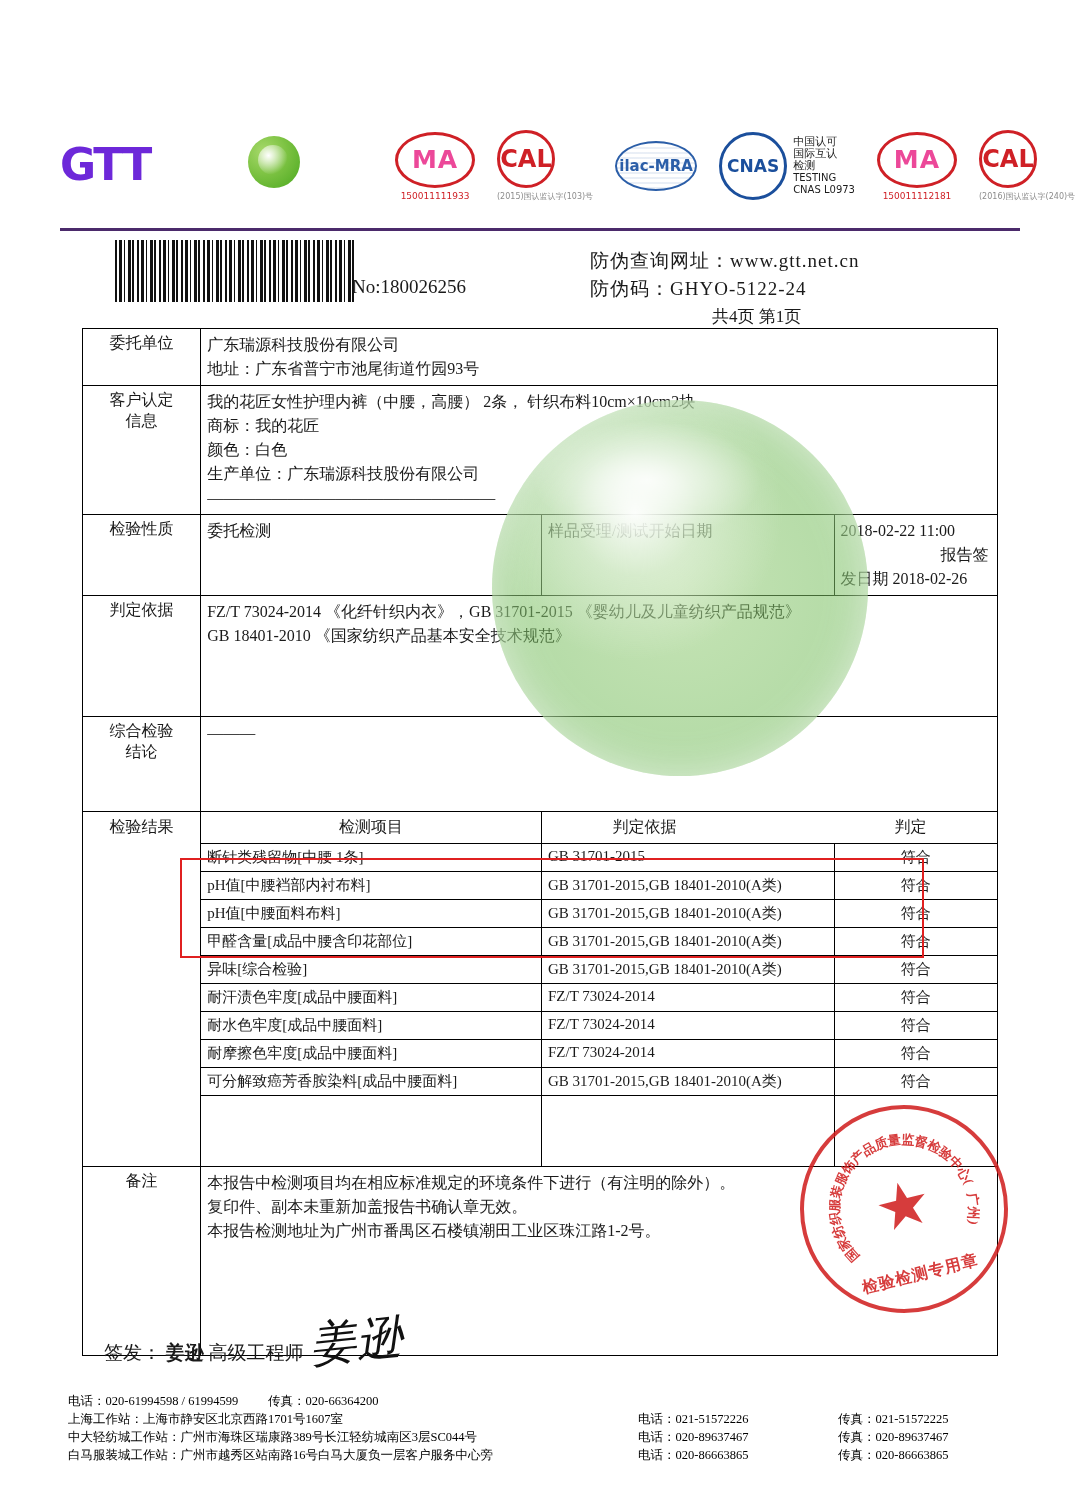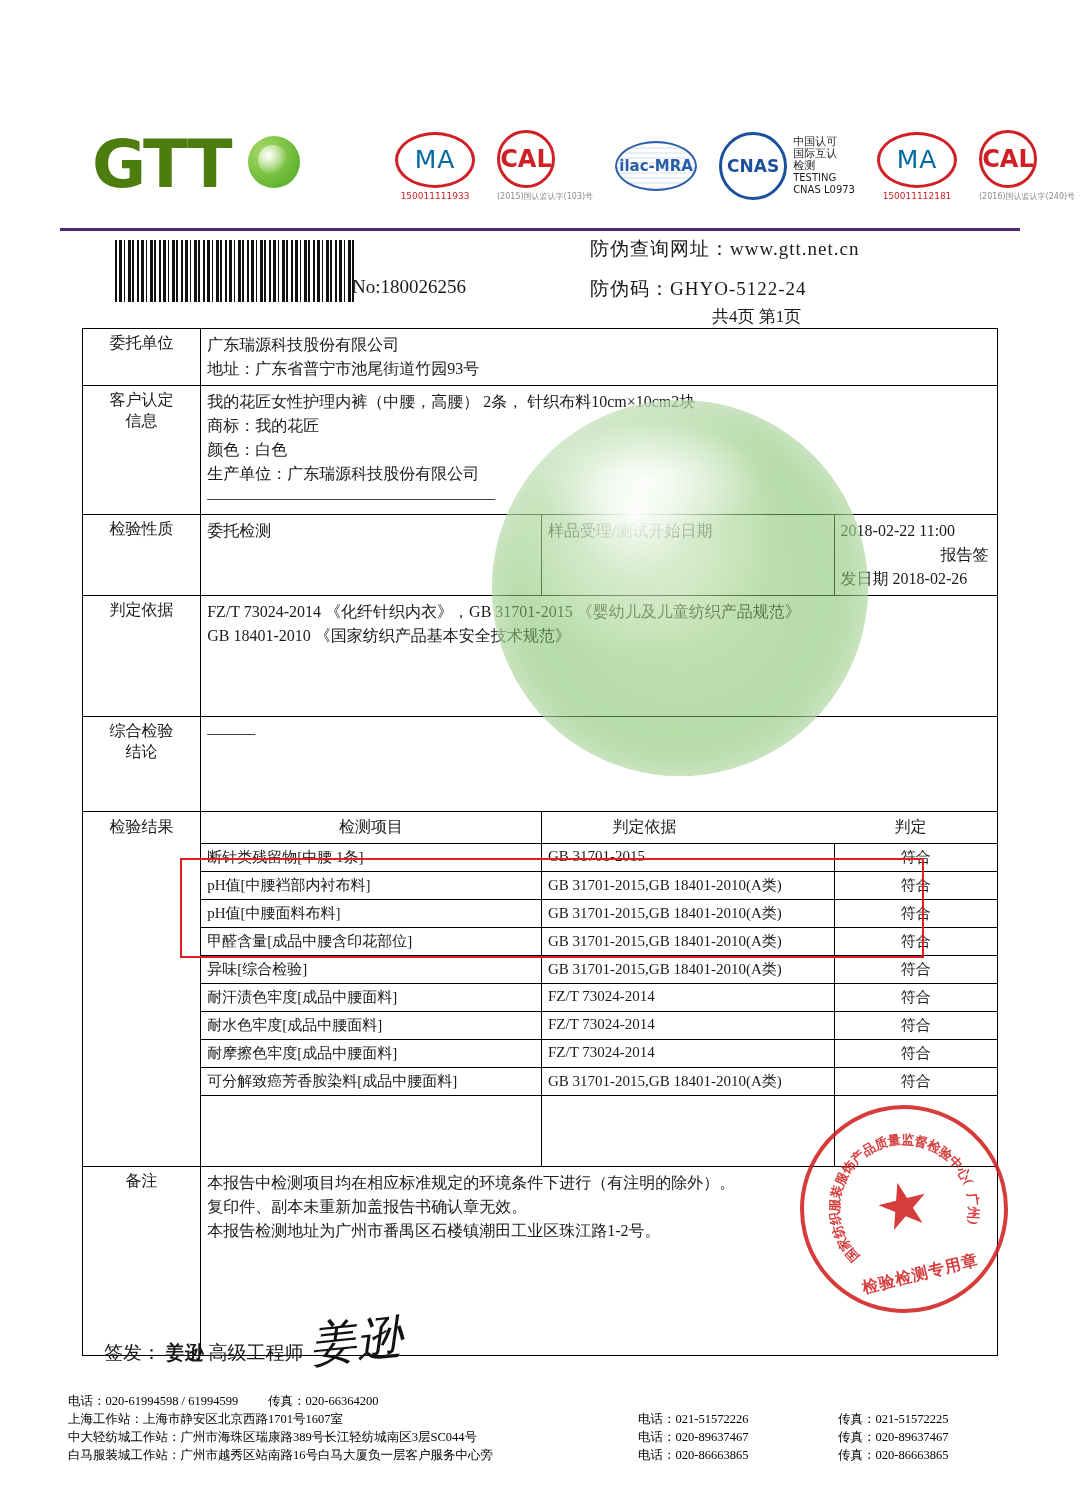--- a/index.html
+++ b/index.html
@@ -11,39 +11,39 @@
     position:relative;
     overflow:hidden;
   }
   .page{position:relative;width:1080px;height:1489px;}
 
   
   .header{position:absolute;top:60px;left:0;width:1080px;height:110px;}
   .gtt-logo{position:absolute;left:60px;top:72px;width:250px;height:70px;}
   .gtt-text{
     font-family:"DejaVu Sans", sans-serif;
-    font-weight:bold;font-size:66px;letter-spacing:-2px;
-    color:#4d7c0f;line-height:66px;margin-left:32px;
+    font-weight:bold;font-size:44px;letter-spacing:-2px;
+    color:#6d28d9;line-height:66px;
   }
   .gtt-dot{
     position:absolute;left:188px;top:4px;width:52px;height:52px;border-radius:50%;
     background:
       radial-gradient(circle at 30% 30%, #a7d96b 0%, #7cc242 45%, #4aa81f 100%);
   }
   .gtt-dot:after{
     content:"";position:absolute;left:10px;top:9px;width:30px;height:30px;
     border-radius:50%;
     background:radial-gradient(circle at 35% 35%, #ffffff 0%, rgba(255,255,255,0) 70%);
   }
   .cert-row{position:absolute;left:395px;top:70px;display:flex;align-items:center;gap:22px;}
   .cert{position:relative;text-align:center;}
   .cma-ellipse{
     width:74px;height:50px;border:3px solid #cf2026;border-radius:50%;
     display:flex;align-items:center;justify-content:center;
-    color:#0369a1;font-family:"DejaVu Sans", sans-serif;font-weight:normal;font-size:25px;letter-spacing:1px;
+    color:#ec4899;font-family:"DejaVu Sans", sans-serif;font-weight:bold;font-size:25px;letter-spacing:1px;
   }
   .cal-circle{
     width:52px;height:52px;border:3px solid #cf2026;border-radius:50%;
     display:flex;align-items:center;justify-content:center;
     color:#cf2026;font-family:"DejaVu Sans", sans-serif;font-weight:bold;font-size:24px;
   }
   .cert-sub{font-size:9px;color:#cf2026;margin-top:3px;font-family:"DejaVu Sans", sans-serif;}
   .cert-sub.gray{color:#8c8c8c;font-size:8px;}
   .ilac{
     width:78px;height:46px;border:2px solid #2b5ea8;border-radius:50%;
@@ -74,21 +74,21 @@
     background:repeating-linear-gradient(90deg,
       #111 0 2px, #fff 2px 4px, #111 4px 7px, #fff 7px 9px,
       #111 9px 10px, #fff 10px 13px, #111 13px 16px, #fff 16px 17px,
       #111 17px 19px, #fff 19px 22px);
   }
   .barcode-no{
     position:absolute;left:352px;top:276px;font-size:19px;font-family:"Liberation Serif", serif;
   }
 
   
-  .af-site{position:absolute;left:590px;top:236px;font-size:19px;letter-spacing:1px;}
+  .af-site{position:absolute;left:590px;top:248px;font-size:19px;letter-spacing:1px;}
   .af-code{position:absolute;left:590px;top:276px;font-size:19px;letter-spacing:1px;}
   .pages{position:absolute;left:712px;top:305px;font-size:17px;}
 
   
   .tbl{
     position:absolute;left:82px;top:328px;width:916px;
     border-collapse:collapse;
     font-size:16px;
   }
   .tbl td{border:1px solid #000;padding:4px 6px;vertical-align:top;}

